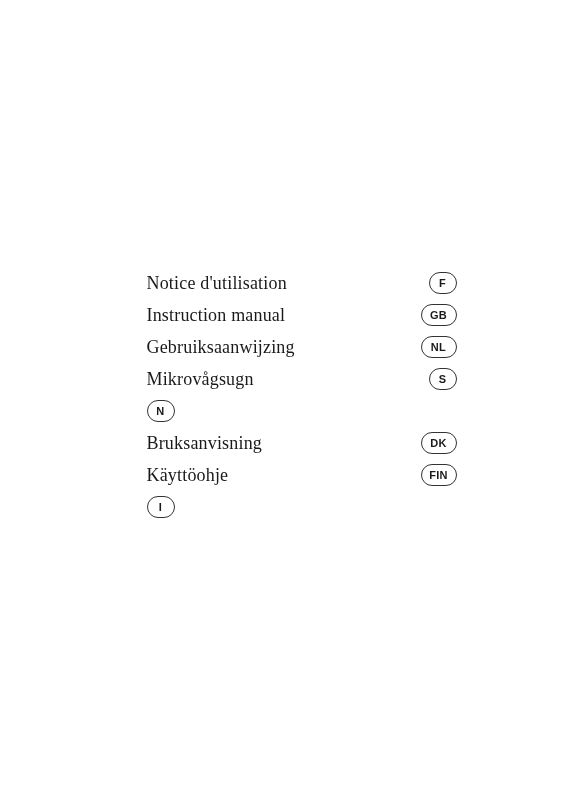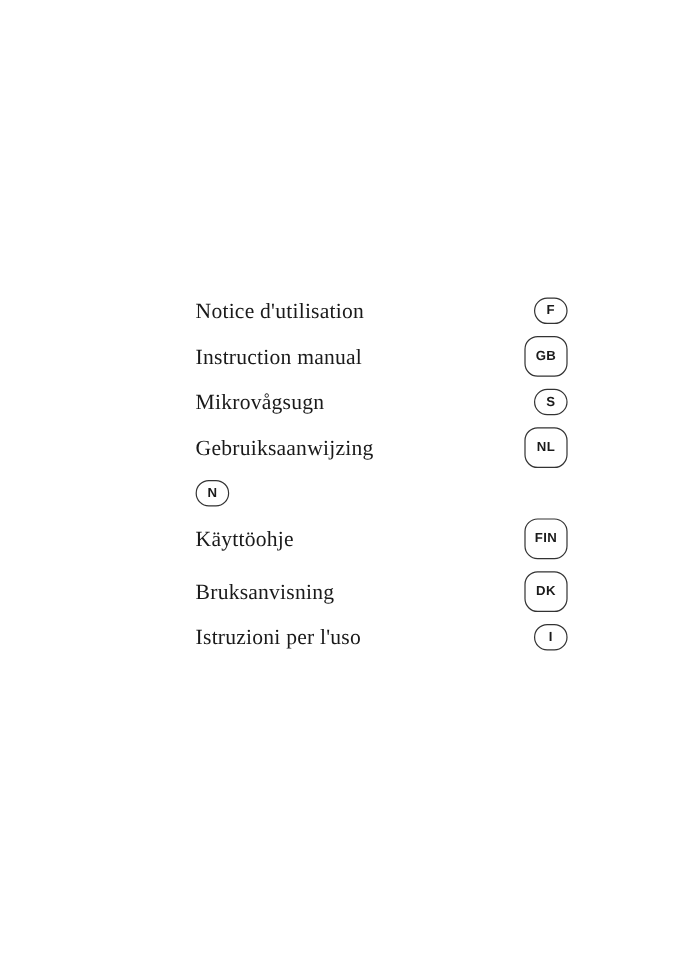--- a/index.html
+++ b/index.html
@@ -15,21 +15,21 @@
       font-family: 'Georgia', serif;
       overflow: hidden;
     }
 
     .page-container {
       width: 473px;
       height: 800px;
       display: flex;
       flex-direction: column;
       justify-content: center;
-      align-items: flex-end;
+      align-items: center;
       padding-left: 130px;
       padding-top: 0;
     }
 
     .menu-item {
       display: flex;
       flex-direction: row;
       align-items: center;
       justify-content: space-between;
       width: 310px;
@@ -56,51 +56,50 @@
       font-size: 11px;
       font-family: Arial, sans-serif;
       font-weight: 700;
       color: #1a1a1a;
       letter-spacing: 0.03em;
     }
 
     .menu-badge.wide {
       min-width: 36px;
       border-radius: 11px;
-      padding: 16px 5px;
+      padding: 4px 5px;
     }
   </style>
 </head>
 <body>
 
 <div class="page-container">
 <div class="menu-item">
       <span class="menu-label">Notice d'utilisation</span>
       <span class="menu-badge">F</span>
     </div>
     <div class="menu-item">
       <span class="menu-label">Instruction manual</span>
       <span class="menu-badge wide">GB</span>
     </div>
     <div class="menu-item">
+      <span class="menu-label">Gebruiksaanwijzing</span>
+      <span class="menu-badge wide">NL</span>
+    </div>
+    <div class="menu-item">
       <span class="menu-label">Mikrovågsugn</span>
       <span class="menu-badge">S</span>
     </div>
     <div class="menu-item">
-      <span class="menu-label">Gebruiksaanwijzing</span>
-      <span class="menu-badge wide">NL</span>
+      <span class="menu-badge">N</span>
     </div>
     <div class="menu-item">
-      <span class="menu-badge">N</span>
+      <span class="menu-label">Bruksanvisning</span>
+      <span class="menu-badge wide">DK</span>
     </div>
     <div class="menu-item">
       <span class="menu-label">Käyttöohje</span>
       <span class="menu-badge wide">FIN</span>
     </div>
     <div class="menu-item">
-      <span class="menu-label">Bruksanvisning</span>
-      <span class="menu-badge wide">DK</span>
-    </div>
-    <div class="menu-item">
-      <span class="menu-label">Istruzioni per l'uso</span>
       <span class="menu-badge">I</span>
     </div>
   </div>
 
 </body></html>

